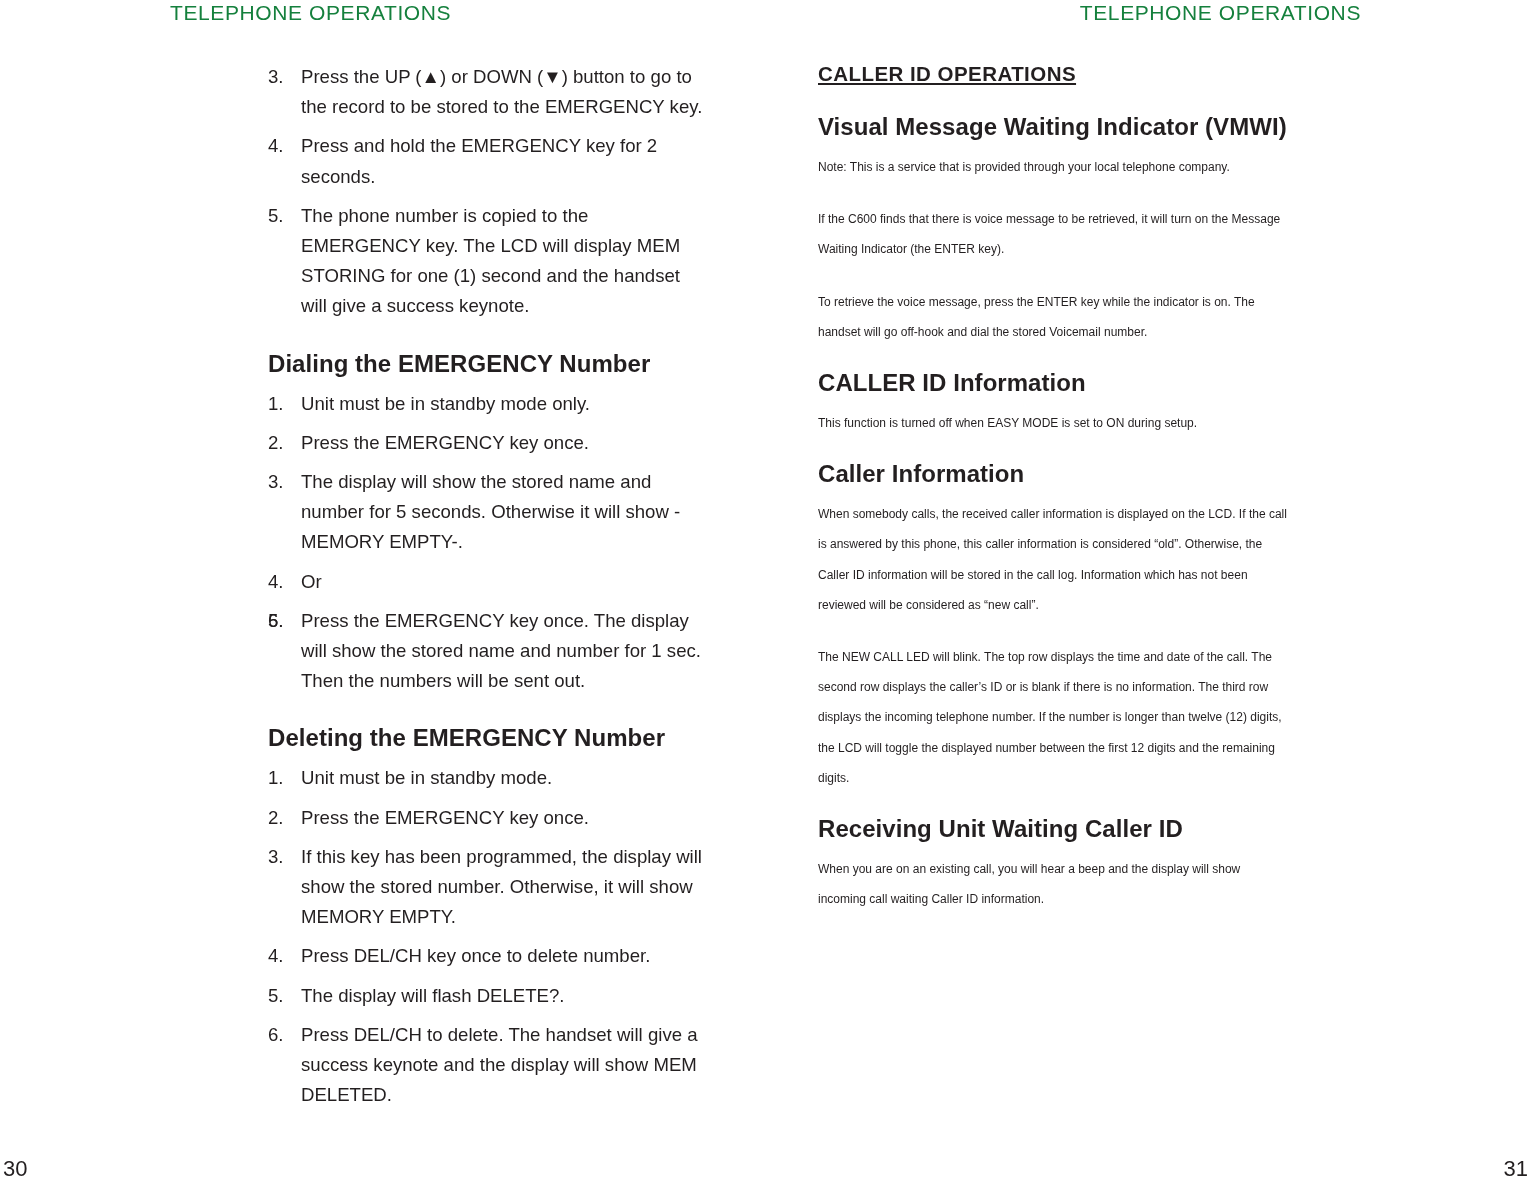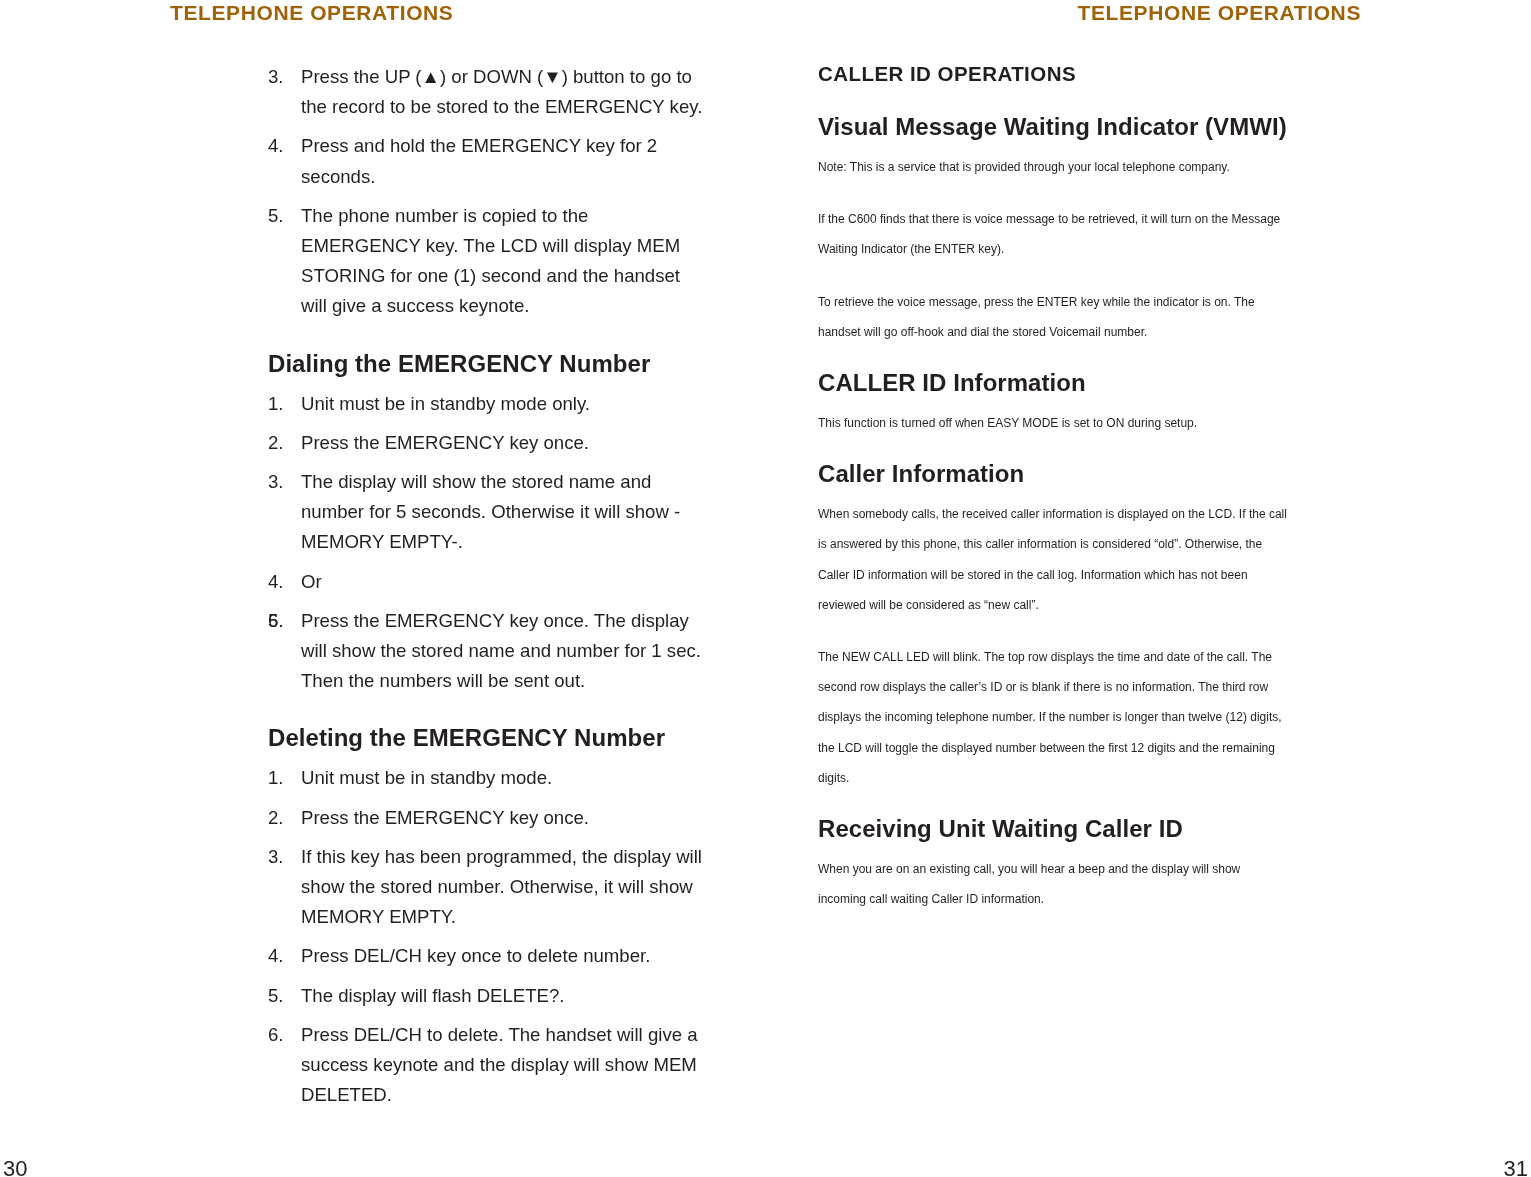--- a/index.html
+++ b/index.html
@@ -22,43 +22,44 @@
     top: 0;
     left: 0;
     width: 1531px;
     height: 1177px;
   }
 
   
   .runhead {
     position: absolute;
     font-size: 21px;
-    font-weight: bold;
+    font-weight: normal;
     letter-spacing: 0.6px;
-    color: #a16207;
+    color: #15803d;
     white-space: nowrap;
   }
   .runhead-left  { left: 170px; top: 1px; }
   .runhead-right { right: 170px; top: 1px; }
 
   
   .column {
     position: absolute;
     top: 62px;
   }
   .col-left  { left: 268px; width: 440px; }
   .col-right { left: 818px; width: 470px; }
 
   
   h2.section-head {
     font-size: 20.5px;
     font-weight: bold;
     letter-spacing: 0.45px;
     margin: 0 0 27px 0;
     color: #231f20;
+    text-decoration: underline;
   }
   h3.sub-head {
     font-size: 24px;
     font-weight: bold;
     letter-spacing: 0.05px;
     margin: 0 0 11px 0;
     color: #231f20;
   }
   h3.sub-head.spaced-top { }
 

